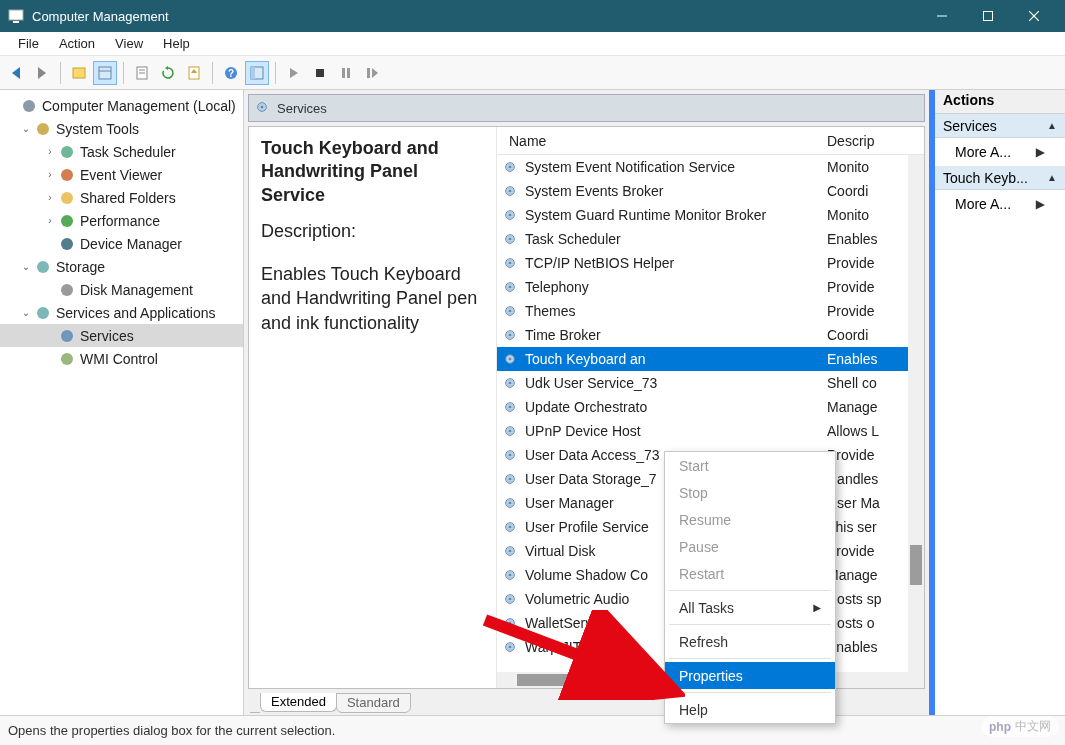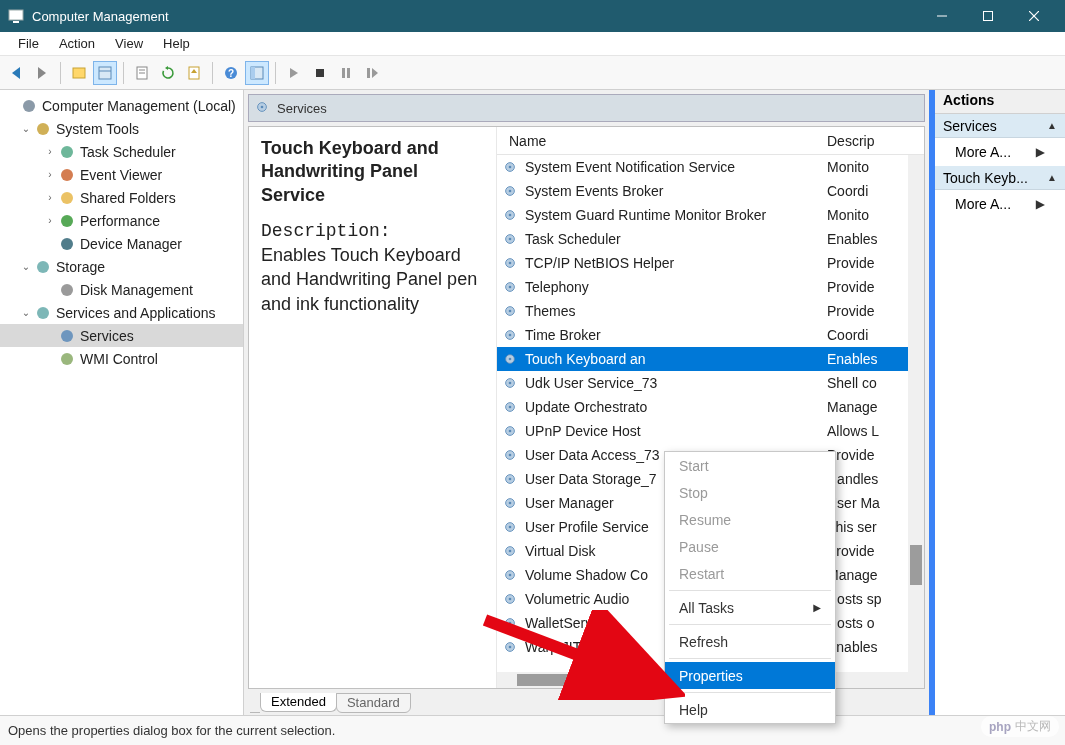--- a/index.html
+++ b/index.html
@@ -35,21 +35,21 @@
   .d0 { }
   .d1 { padding-left: 20px; }
   .d2 { padding-left: 44px; }
 
   
   .center { flex: 1; display: flex; flex-direction: column; background: #f0f0f0; position: relative; }
   .svc-header { height: 28px; background: #d6dee4; border: 1px solid #aab; margin: 4px 4px 0 4px; display: flex; align-items: center; padding: 0 6px; gap: 8px; color: #333; }
   .svc-body { flex: 1; margin: 4px; background: #fff; border: 1px solid #c0c0c0; display: flex; overflow: hidden; position: relative; }
   .svc-left { width: 248px; padding: 10px 12px; border-right: 1px solid #e8e8e8; font-size: 18px; color: #222; }
   .svc-left .svc-title { font-weight: 600; margin-bottom: 14px; line-height: 1.3; }
-  .svc-left .desc-label { margin-bottom: 2px; font-family: Liberation Mono, monospace; }
+  .svc-left .desc-label { margin-bottom: 20px; }
   .svc-left .desc-text { line-height: 1.35; }
   .svc-right { flex: 1; position: relative; overflow: hidden; }
   .svc-cols { height: 28px; display: flex; align-items: center; border-bottom: 1px solid #e5e5e5; font-size: 14px; color: #222; }
   .col-name { width: 326px; padding-left: 12px; }
   .col-desc { flex: 1; padding-left: 4px; }
   .svc-list { position: absolute; top: 28px; left: 0; right: 0; bottom: 0; overflow: hidden; }
   .svc-row { height: 24px; display: flex; align-items: center; font-size: 14px; color: #222; }
   .svc-row .ricon { width: 18px; margin-left: 6px; display: flex; align-items: center; }
   .svc-row .rname { width: 302px; padding-left: 4px; white-space: nowrap; overflow: hidden; }
   .svc-row .rdesc { flex: 1; padding-left: 4px; white-space: nowrap; overflow: hidden; }

